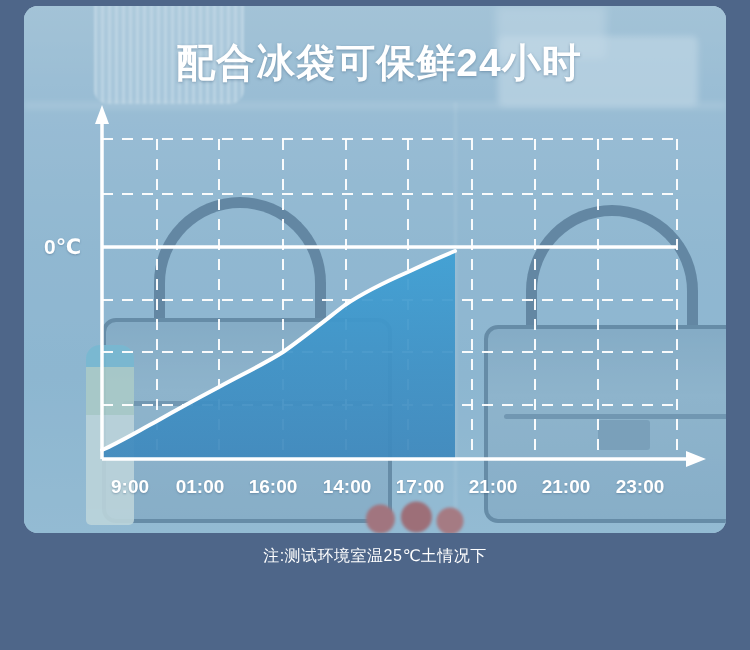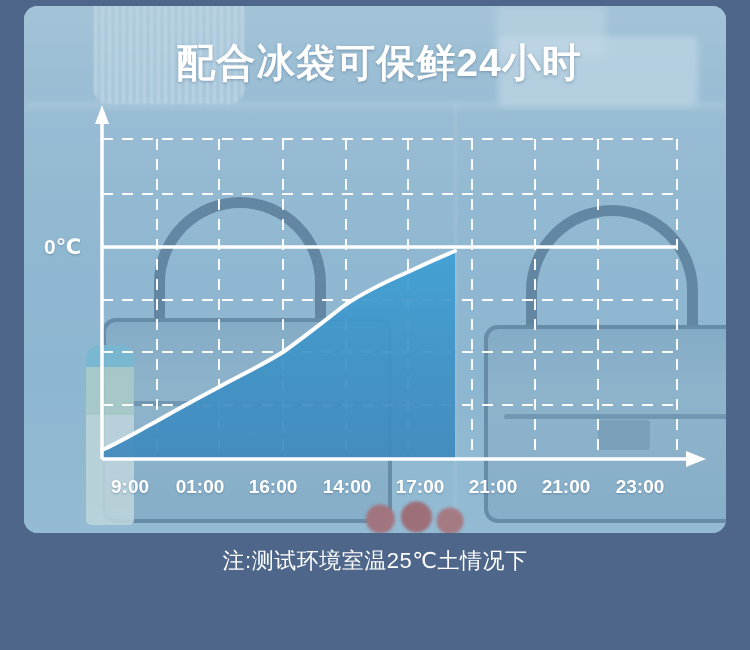--- a/index.html
+++ b/index.html
@@ -186,21 +186,21 @@
 
   
   .footer {
     position: absolute;
     left: 0; right: 0;
     top: 546px;
     text-align: center;
     color: #ffffff;
   }
   .footer .note1 {
-    font-size: 22px;
+    font-size: 16px;
     letter-spacing: .5px;
     margin-bottom: 8px;
   }
   .footer .note2 {
     font-size: 21px;
     letter-spacing: .5px;
   }
 </style>
 </head>
 <body>

